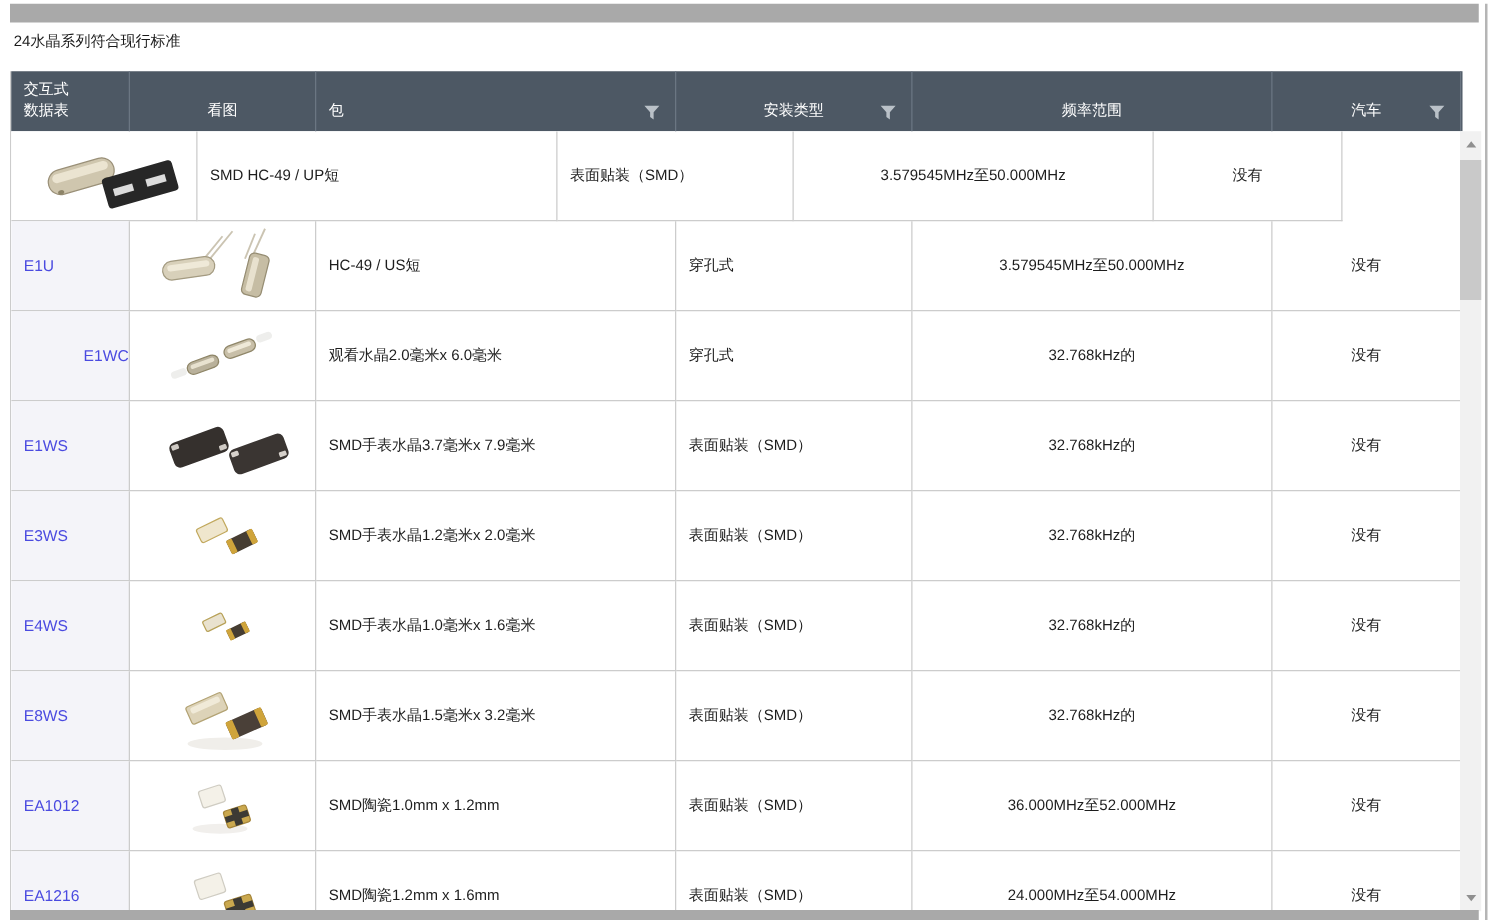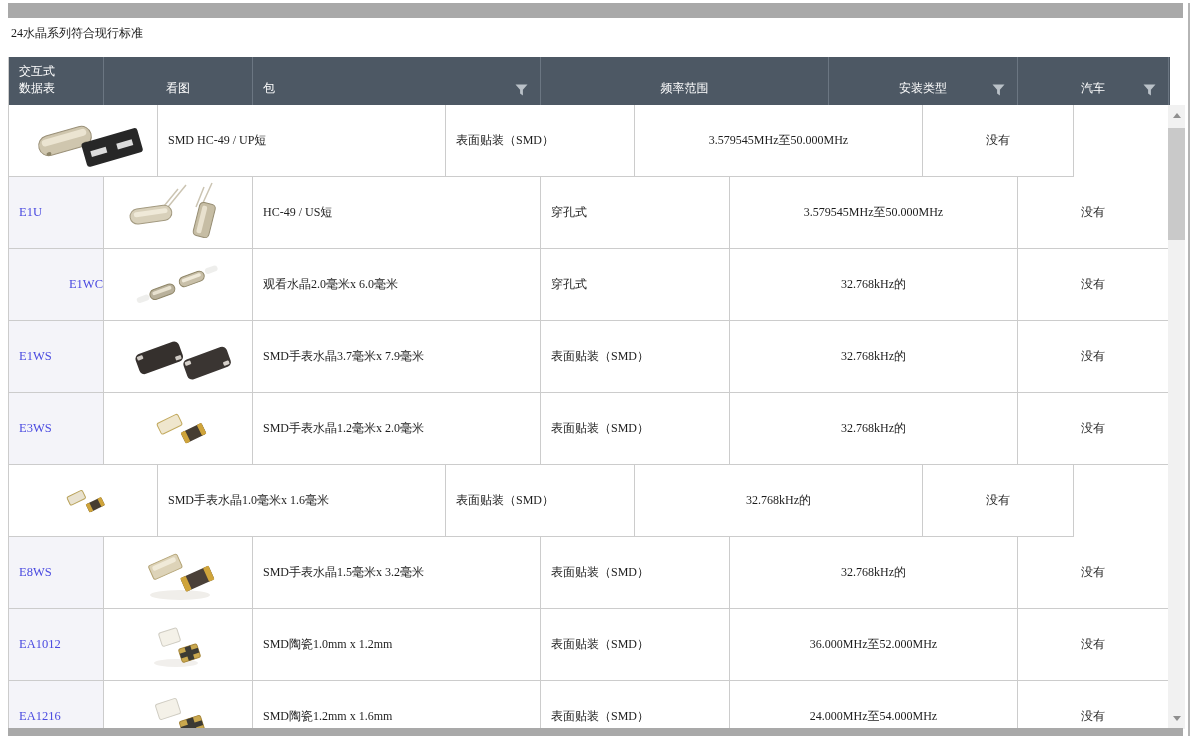--- a/index.html
+++ b/index.html
@@ -1,18 +1,18 @@
 <!DOCTYPE html>
 <html style="--header-bg: #4d5864; --header-text: #ffffff; --header-border: #6b7682; --link: #4a4ae0; --bar: #a9a9a9; --first-col-bg: #f4f4f9; --border: #cccccc; --scroll-track: #f1f1f1; --scroll-thumb: #c9c9c9; --text: #1d1d1d;"><head>
 <meta charset="utf-8">
 <style>
   html,body{margin:0;padding:0;background:#ffffff;}
   .page{
     position:relative;width:1191px;height:736px;overflow:hidden;background:#ffffff;
-    font-family:Liberation Serif, serif;color:var(--text,#1d1d1d);
+    font-family:Liberation Sans, sans-serif;color:var(--text,#1d1d1d);
   }
   .topbar{position:absolute;left:8px;top:3px;width:1175px;height:15px;background:var(--bar,#a9a9a9);}
   .bottombar{position:absolute;left:8px;top:728px;width:1175px;height:8px;background:var(--bar,#a9a9a9);}
   .right-edge{position:absolute;left:1188px;top:3px;width:2px;height:733px;background:#b5b5b5;}
   .title{position:absolute;left:11px;top:25px;font-size:12px;color:#1a1a1a;}
 
   .table{position:absolute;left:8px;top:57px;width:1161px;border-left:1px solid var(--border,#cccccc);}
   .thead{display:flex;height:48px;background:var(--header-bg,#4d5864);}
   .th{
     position:relative;display:flex;align-items:flex-end;box-sizing:border-box;
@@ -54,24 +54,24 @@
   <div class="title">24水晶系列符合现行标准</div>
 
   <div class="table">
     <div class="thead">
         <div class="th left" style="width: 95px;"><span class="th-label">交互式
 数据表</span></div>
         <div class="th center" style="width: 149px;"><span class="th-label">看图</span></div>
         <div class="th left" style="width: 288px;"><span class="th-label">包</span><span class="filter"><svg width="13" height="12" viewBox="0 0 13 12">
               <path d="M0.5 0.5h12L7.9 5.7v5.8L5.1 9.6V5.7L0.5 0.5z" fill="#bac1c8"></path>
             </svg></span></div>
-        <div class="th center" style="width: 288px;"><span class="th-label">频率范围</span></div>
         <div class="th center" style="width: 189px;"><span class="th-label">安装类型</span><span class="filter"><svg width="13" height="12" viewBox="0 0 13 12">
               <path d="M0.5 0.5h12L7.9 5.7v5.8L5.1 9.6V5.7L0.5 0.5z" fill="#bac1c8"></path>
             </svg></span></div>
+        <div class="th center" style="width: 288px;"><span class="th-label">频率范围</span></div>
         <div class="th center" style="width: 151px;"><span class="th-label">汽车</span><span class="filter"><svg width="13" height="12" viewBox="0 0 13 12">
               <path d="M0.5 0.5h12L7.9 5.7v5.8L5.1 9.6V5.7L0.5 0.5z" fill="#bac1c8"></path>
             </svg></span></div>
       </div>
     <div class="tbody">
         <div class="tr">
     <div class="td center" style="width: 149px;">
             <span class="photo">
               <svg width="140" height="64" viewBox="0 0 140 64">
                 <g transform="rotate(-16 52 32)">
@@ -225,20 +225,23 @@
             <span>表面贴装（SMD）</span>
           </div>
     <div class="td center" style="width: 288px;">
             <span>32.768kHz的</span>
           </div>
     <div class="td center" style="width: 151px;">
             <span>没有</span>
           </div>
   </div>
         <div class="tr">
+    <div class="td first left" style="width: 95px;">
+            <a class="link" href="#">E4WS</a>
+          </div>
     <div class="td center" style="width: 149px;">
             <span class="photo">
               <svg width="140" height="64" viewBox="0 0 140 64">
                 <g transform="rotate(-26 64 29)">
                   <rect x="55" y="24" width="17" height="9" rx="1.5" fill="#e9e2cf" stroke="#b8a259"></rect>
                 </g>
                 <g transform="rotate(-26 83 36)">
                   <rect x="74" y="31" width="17" height="9" rx="1.5" fill="#463d32"></rect>
                   <rect x="74" y="31" width="4" height="9" fill="#cfa43b"></rect>
                   <rect x="87" y="31" width="4" height="9" fill="#cfa43b"></rect>

